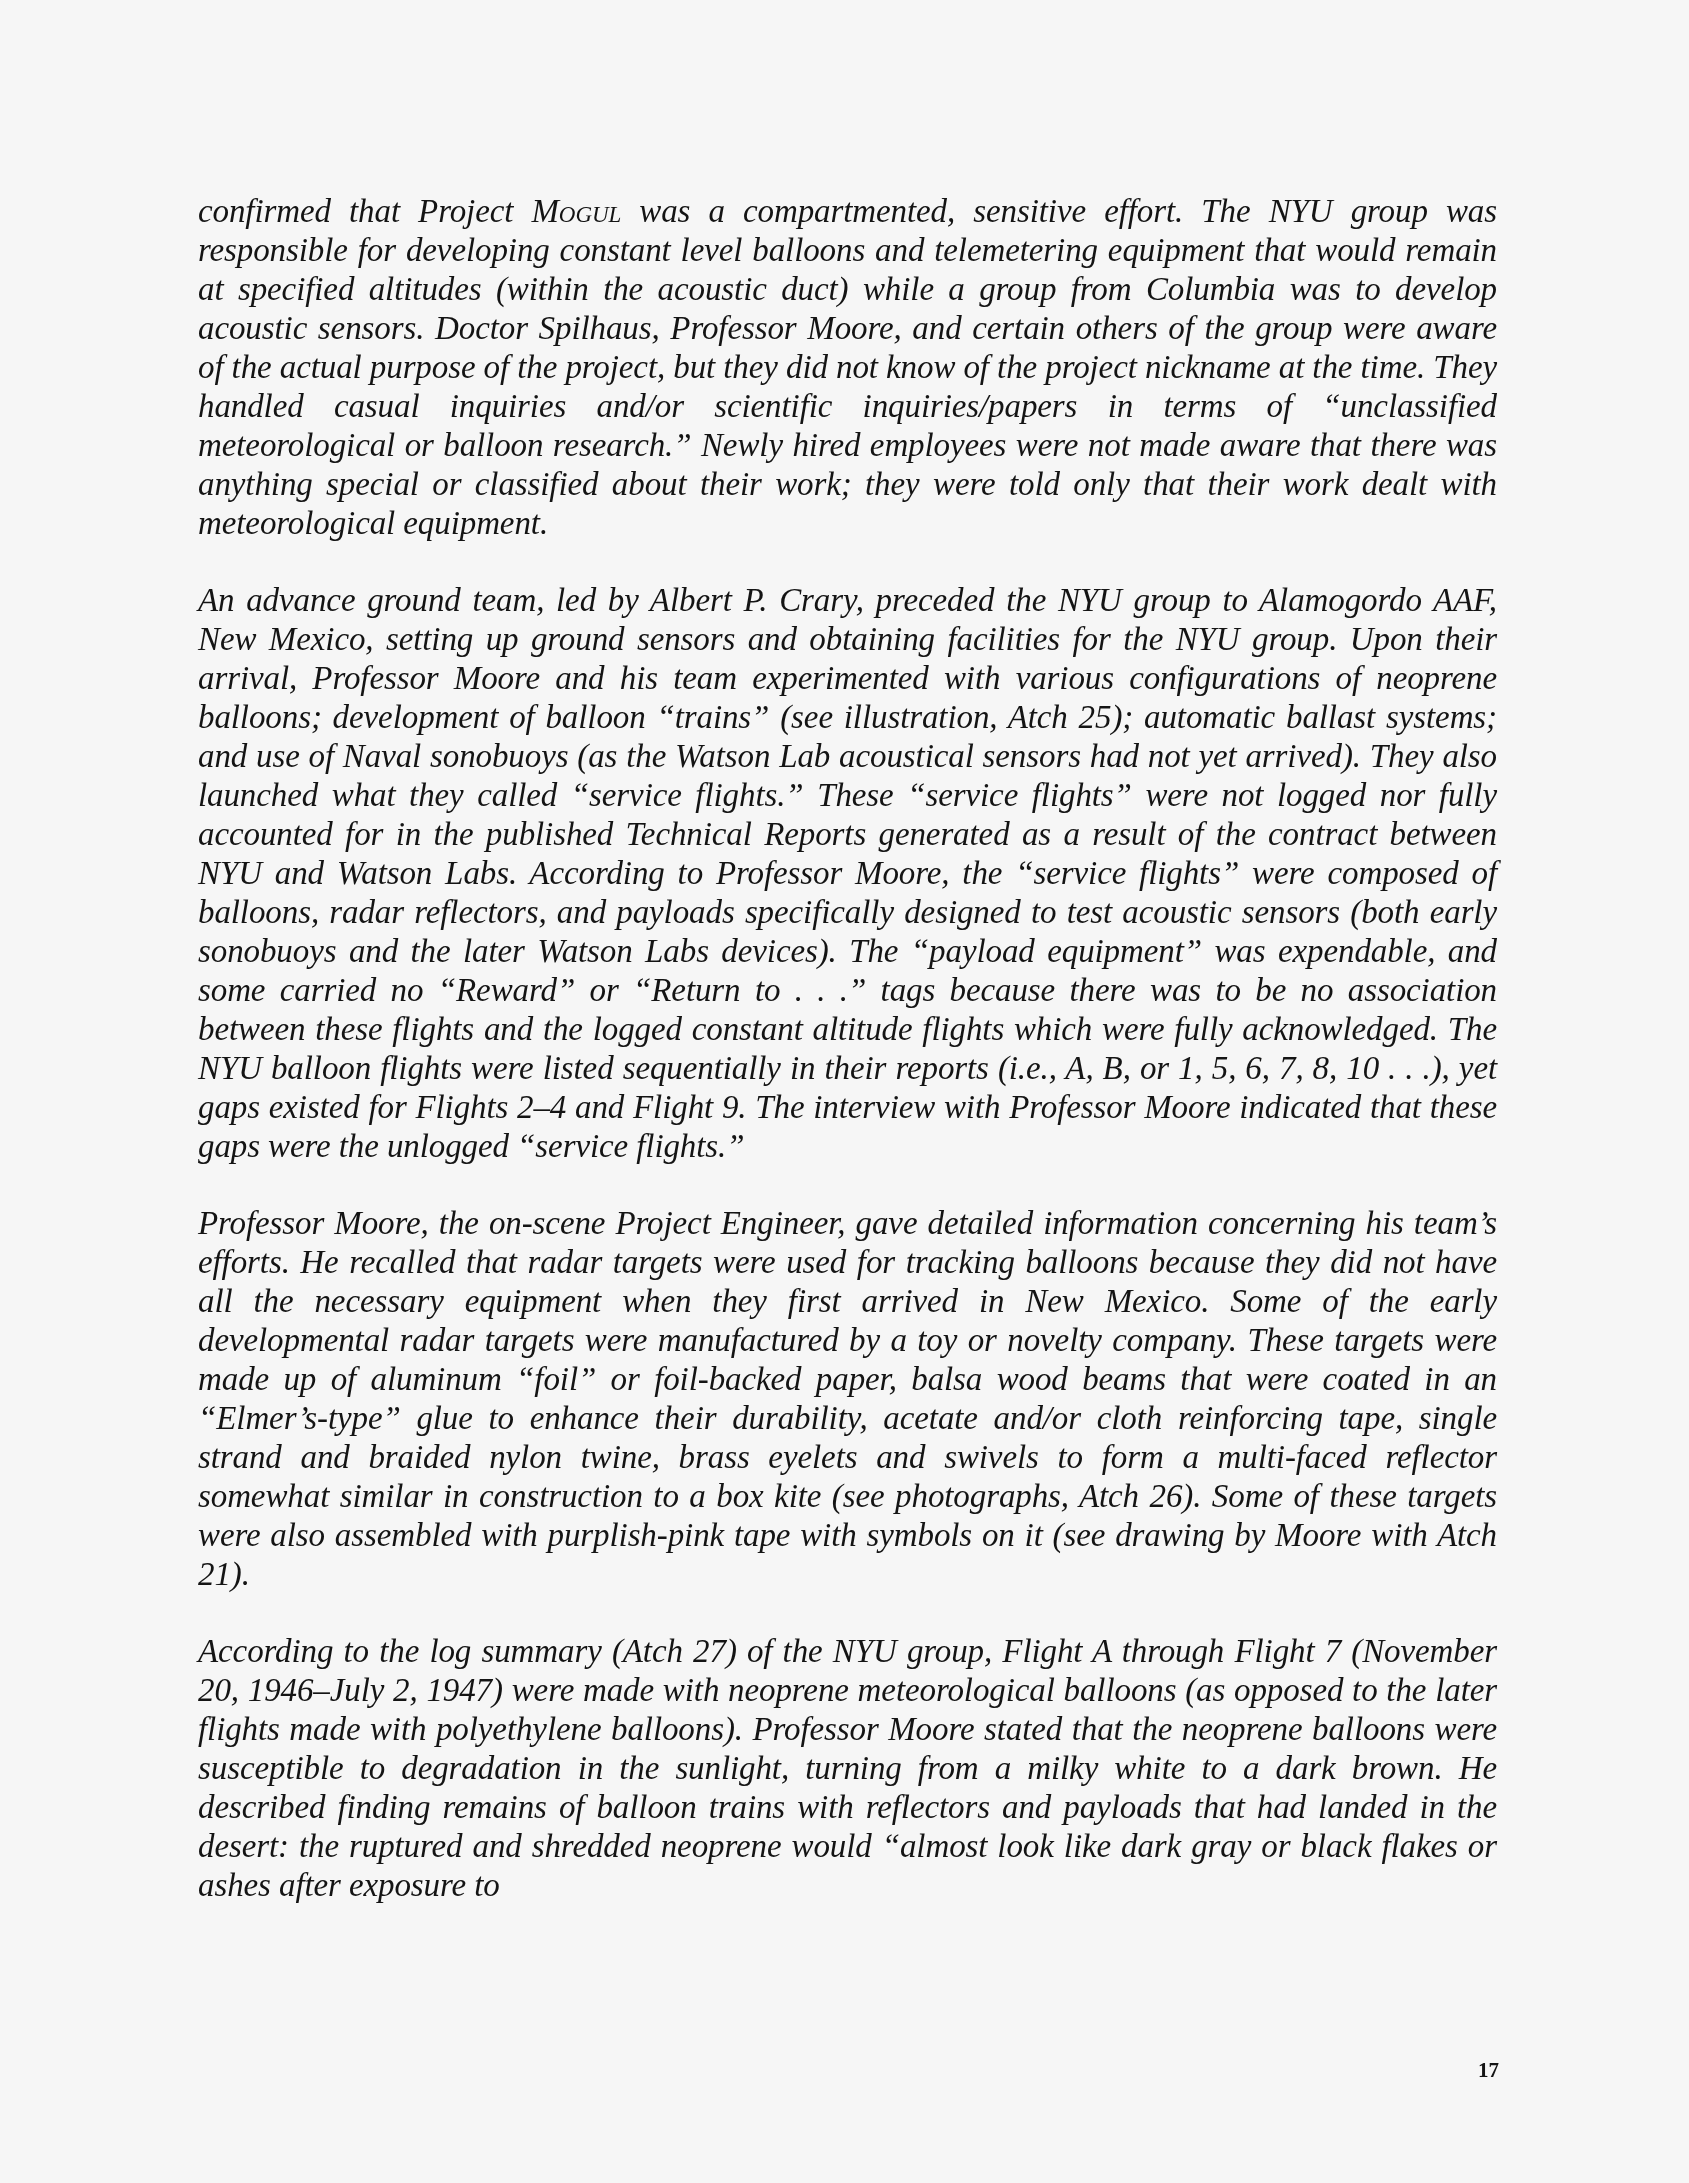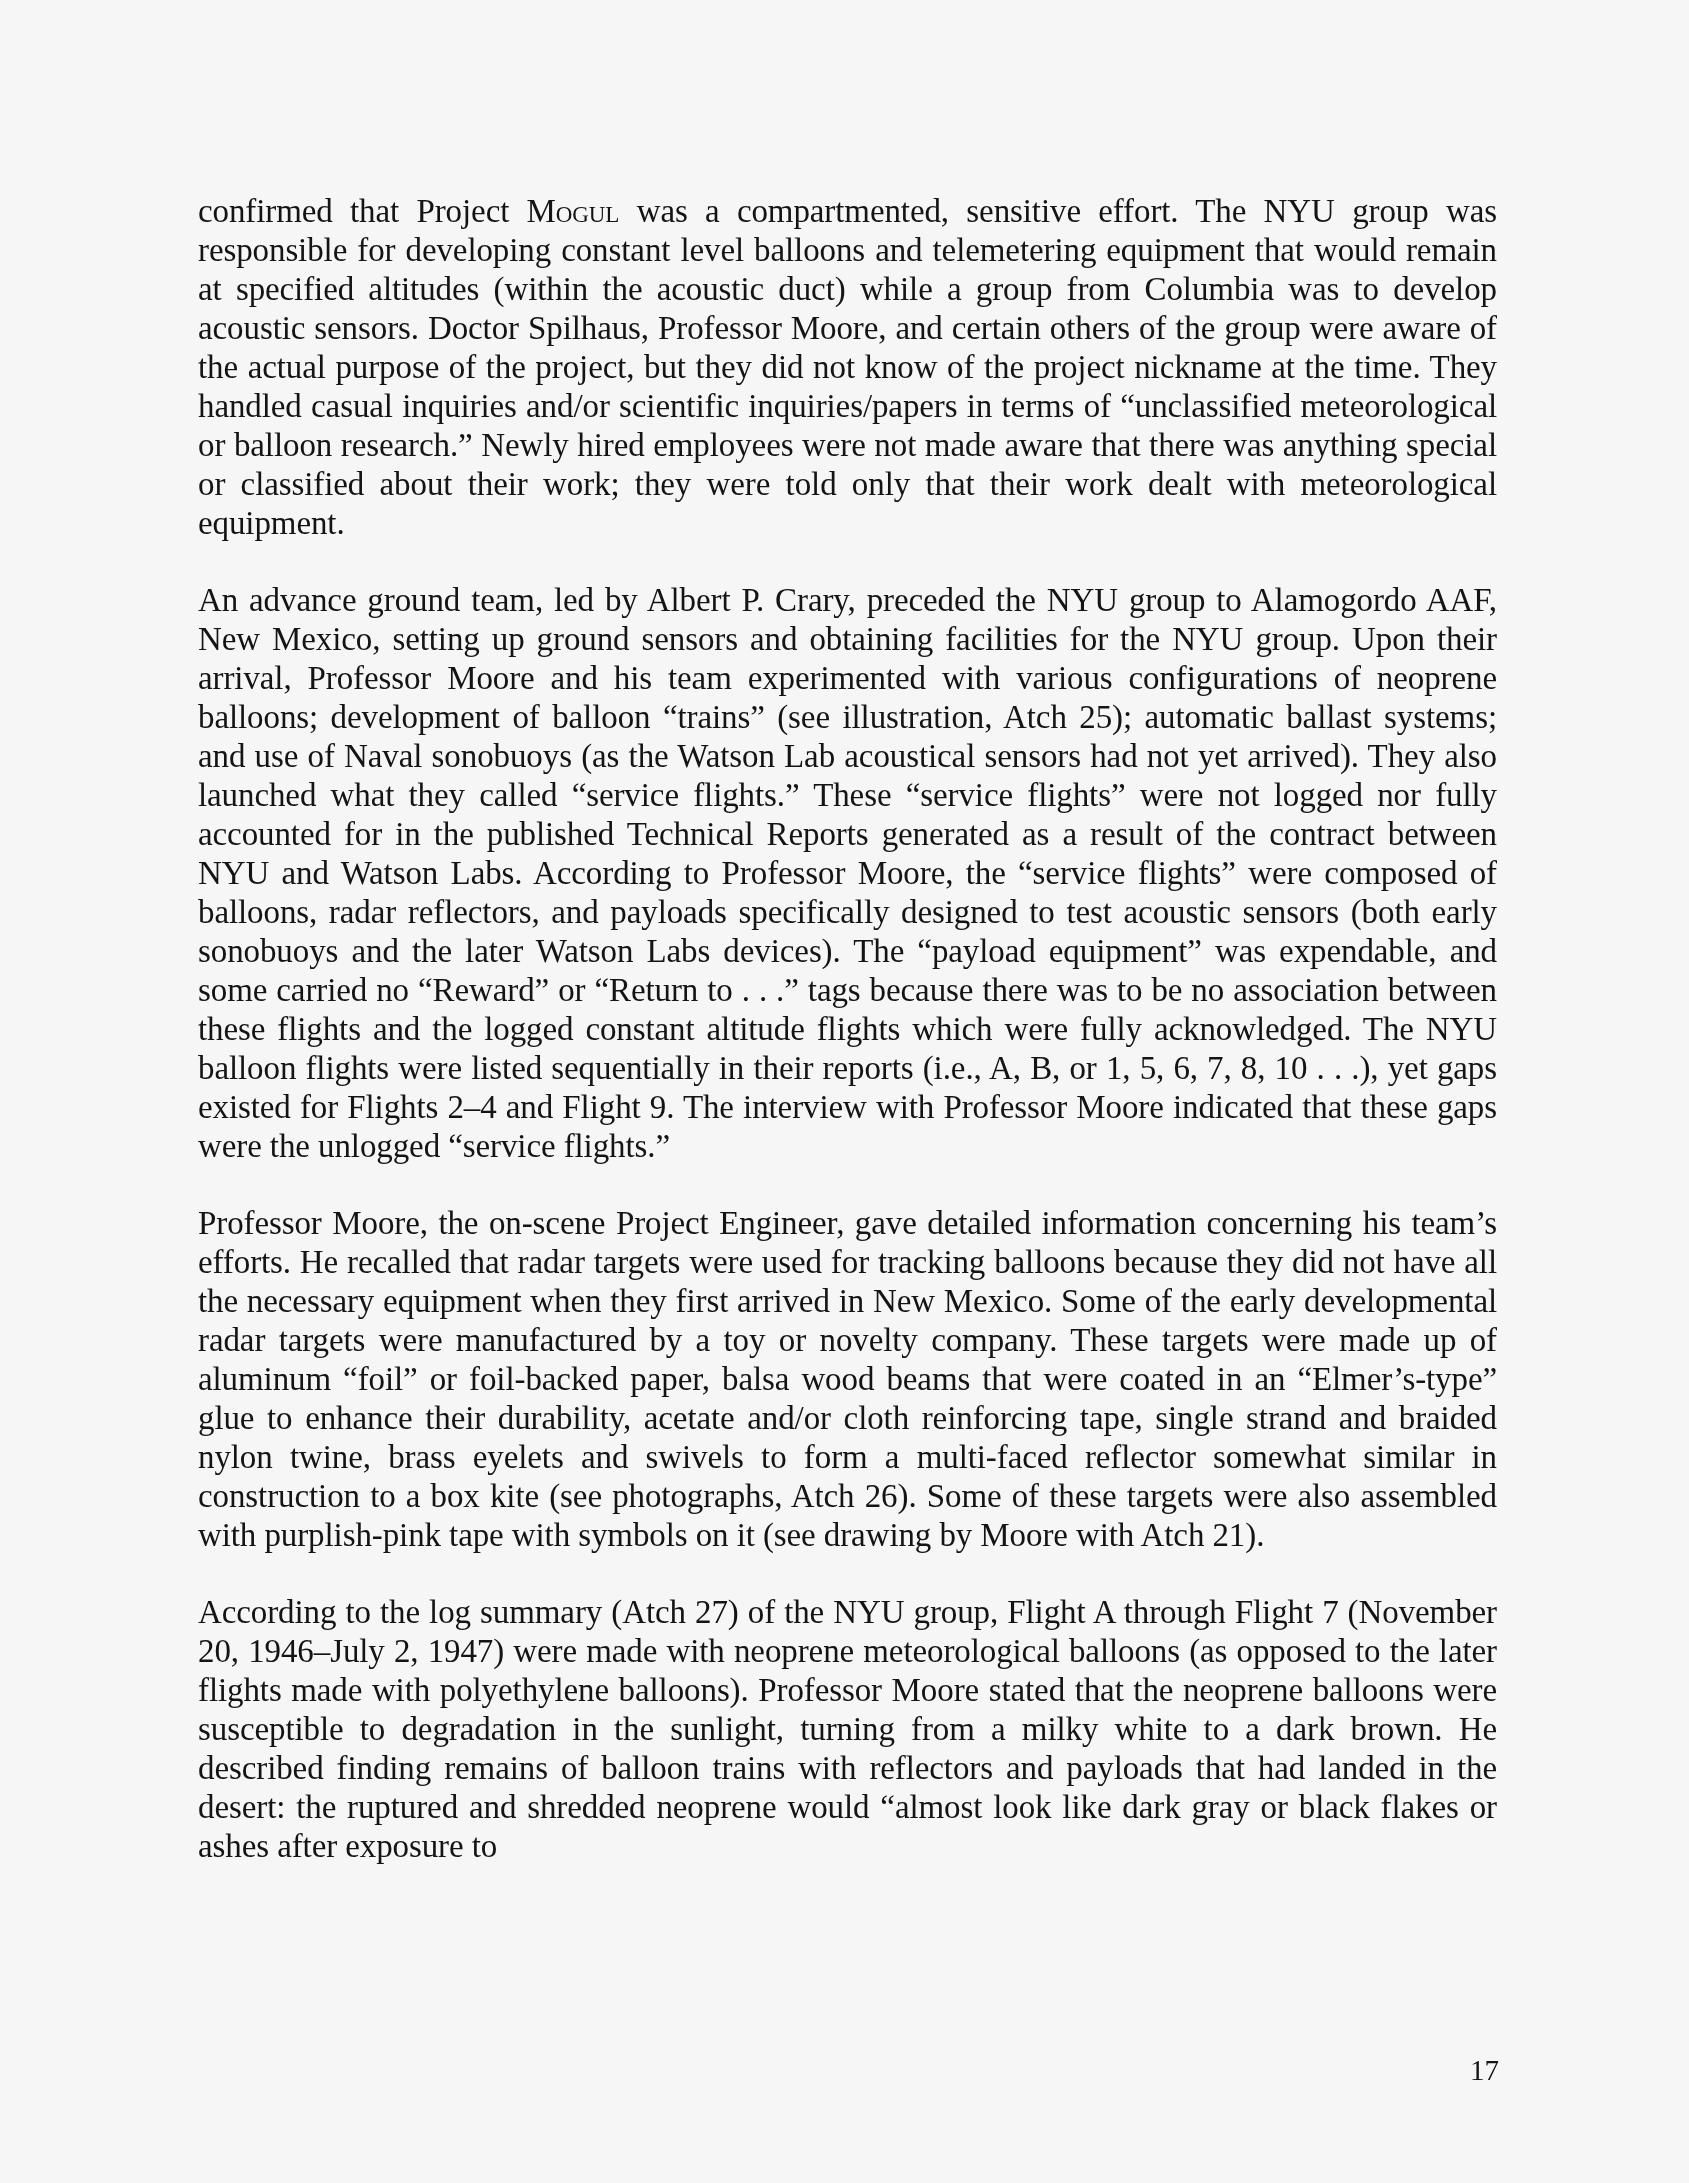--- a/index.html
+++ b/index.html
@@ -21,32 +21,34 @@
     top: 192px;
     width: 1299px;
   }
   .para {
     margin: 0 0 38px 0;
     font-size: 33px;
     line-height: 39px;
     text-align: justify;
     hyphens: manual;
     letter-spacing: -0.1px;
+    font-style: italic;
   }
   .smallcaps {
     font-variant: small-caps;
   }
   .page-number {
     position: absolute;
     left: 1459px;
     top: 2054px;
     width: 40px;
     text-align: right;
-    font-size: 29px;
+    font-size: 21px;
     line-height: 33px;
+    font-weight: bold;
   }
 </style>
 </head>
 <body>
 
 <div class="page">
   <p class="para"><span>confirmed that Project </span><span class="smallcaps">Mogul</span><span> was a compartmented, sensitive effort. The NYU group was responsible for developing constant level balloons and telemetering equipment that would remain at specified altitudes (within the acoustic duct) while a group from Columbia was to develop acoustic sensors. Doctor Spilhaus, Professor Moore, and certain others of the group were aware of the actual purpose of the project, but they did not know of the project nickname at the time. They handled casual inquiries and/or scientific inquiries/papers in terms of “unclassified meteorological or balloon research.” Newly hired employees were not made aware that there was anything special or classified about their work; they were told only that their work dealt with meteorological equipment.</span></p>
 
   <p class="para">An advance ground team, led by Albert P. Crary, preceded the NYU group to Alamo­gordo AAF, New Mexico, setting up ground sensors and obtaining facilities for the NYU group. Upon their arrival, Professor Moore and his team experimented with various configurations of neoprene balloons; development of balloon “trains” (see illustration, Atch 25); automatic ballast systems; and use of Naval sonobuoys (as the Watson Lab acoustical sensors had not yet arrived). They also launched what they called “service flights.” These “service flights” were not logged nor fully accounted for in the published Technical Reports generated as a result of the contract between NYU and Watson Labs. According to Professor Moore, the “service flights” were composed of balloons, radar reflectors, and payloads specifically designed to test acoustic sensors (both early sonobuoys and the later Watson Labs devices). The “payload equipment” was expend­able, and some carried no “Reward” or “Return to . . .” tags because there was to be no association between these flights and the logged constant altitude flights which were fully acknowledged. The NYU balloon flights were listed sequentially in their reports (i.e., A, B, or 1, 5, 6, 7, 8, 10 . . .), yet gaps existed for Flights 2–4 and Flight 9. The interview with Professor Moore indicated that these gaps were the unlogged “service flights.”</p>
 

